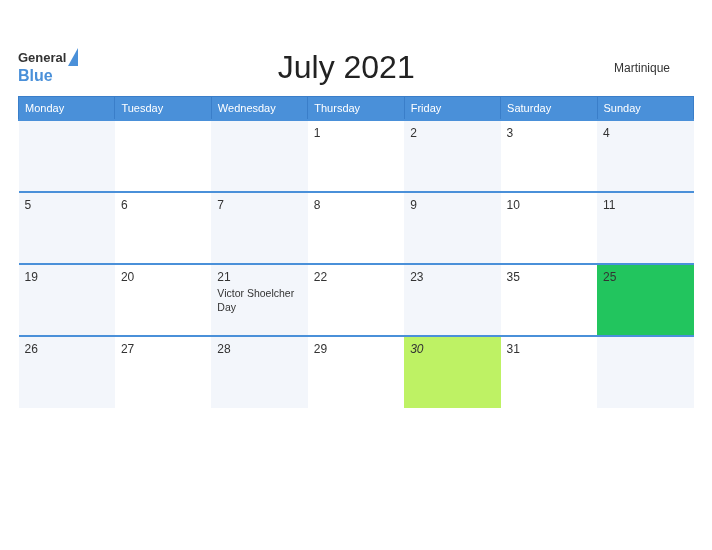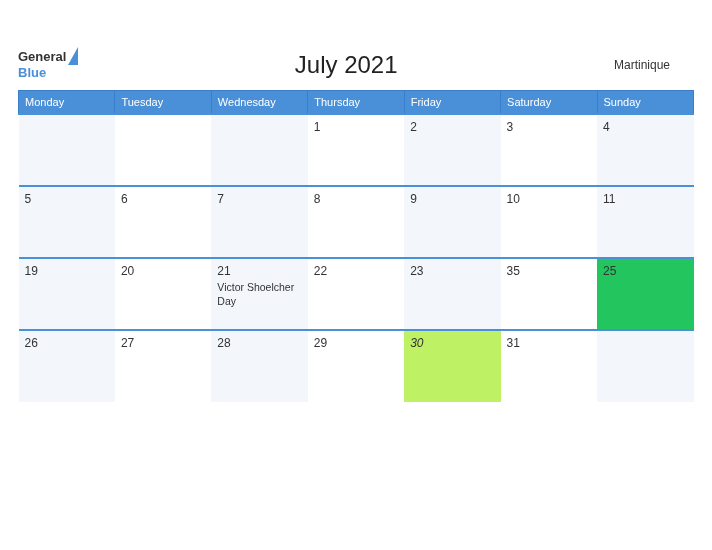--- a/index.html
+++ b/index.html
@@ -27,21 +27,21 @@
       align-items: center;
       gap: 2px;
     }
     .logo-text-general {
       font-size: 13px;
       color: #333;
       font-weight: bold;
       line-height: 1.2;
     }
     .logo-text-blue {
-      font-size: 13px;
+      font-size: 16px;
       color: #4a90d9;
       font-weight: bold;
       line-height: 1.2;
     }
     .logo-triangle {
       width: 0;
       height: 0;
       border-left: 10px solid transparent;
       border-right: 0px solid transparent;
       border-bottom: 18px solid #4a90d9;
@@ -50,21 +50,21 @@
     }
     .logo-block {
       display: flex;
       flex-direction: column;
     }
     .logo-top-row {
       display: flex;
       align-items: flex-end;
     }
     .title {
-      font-size: 24px;
+      font-size: 32px;
       font-weight: normal;
       color: #222;
       text-align: center;
       flex: 1;
     }
     .region {
       font-size: 12px;
       color: #333;
       min-width: 80px;
     }

